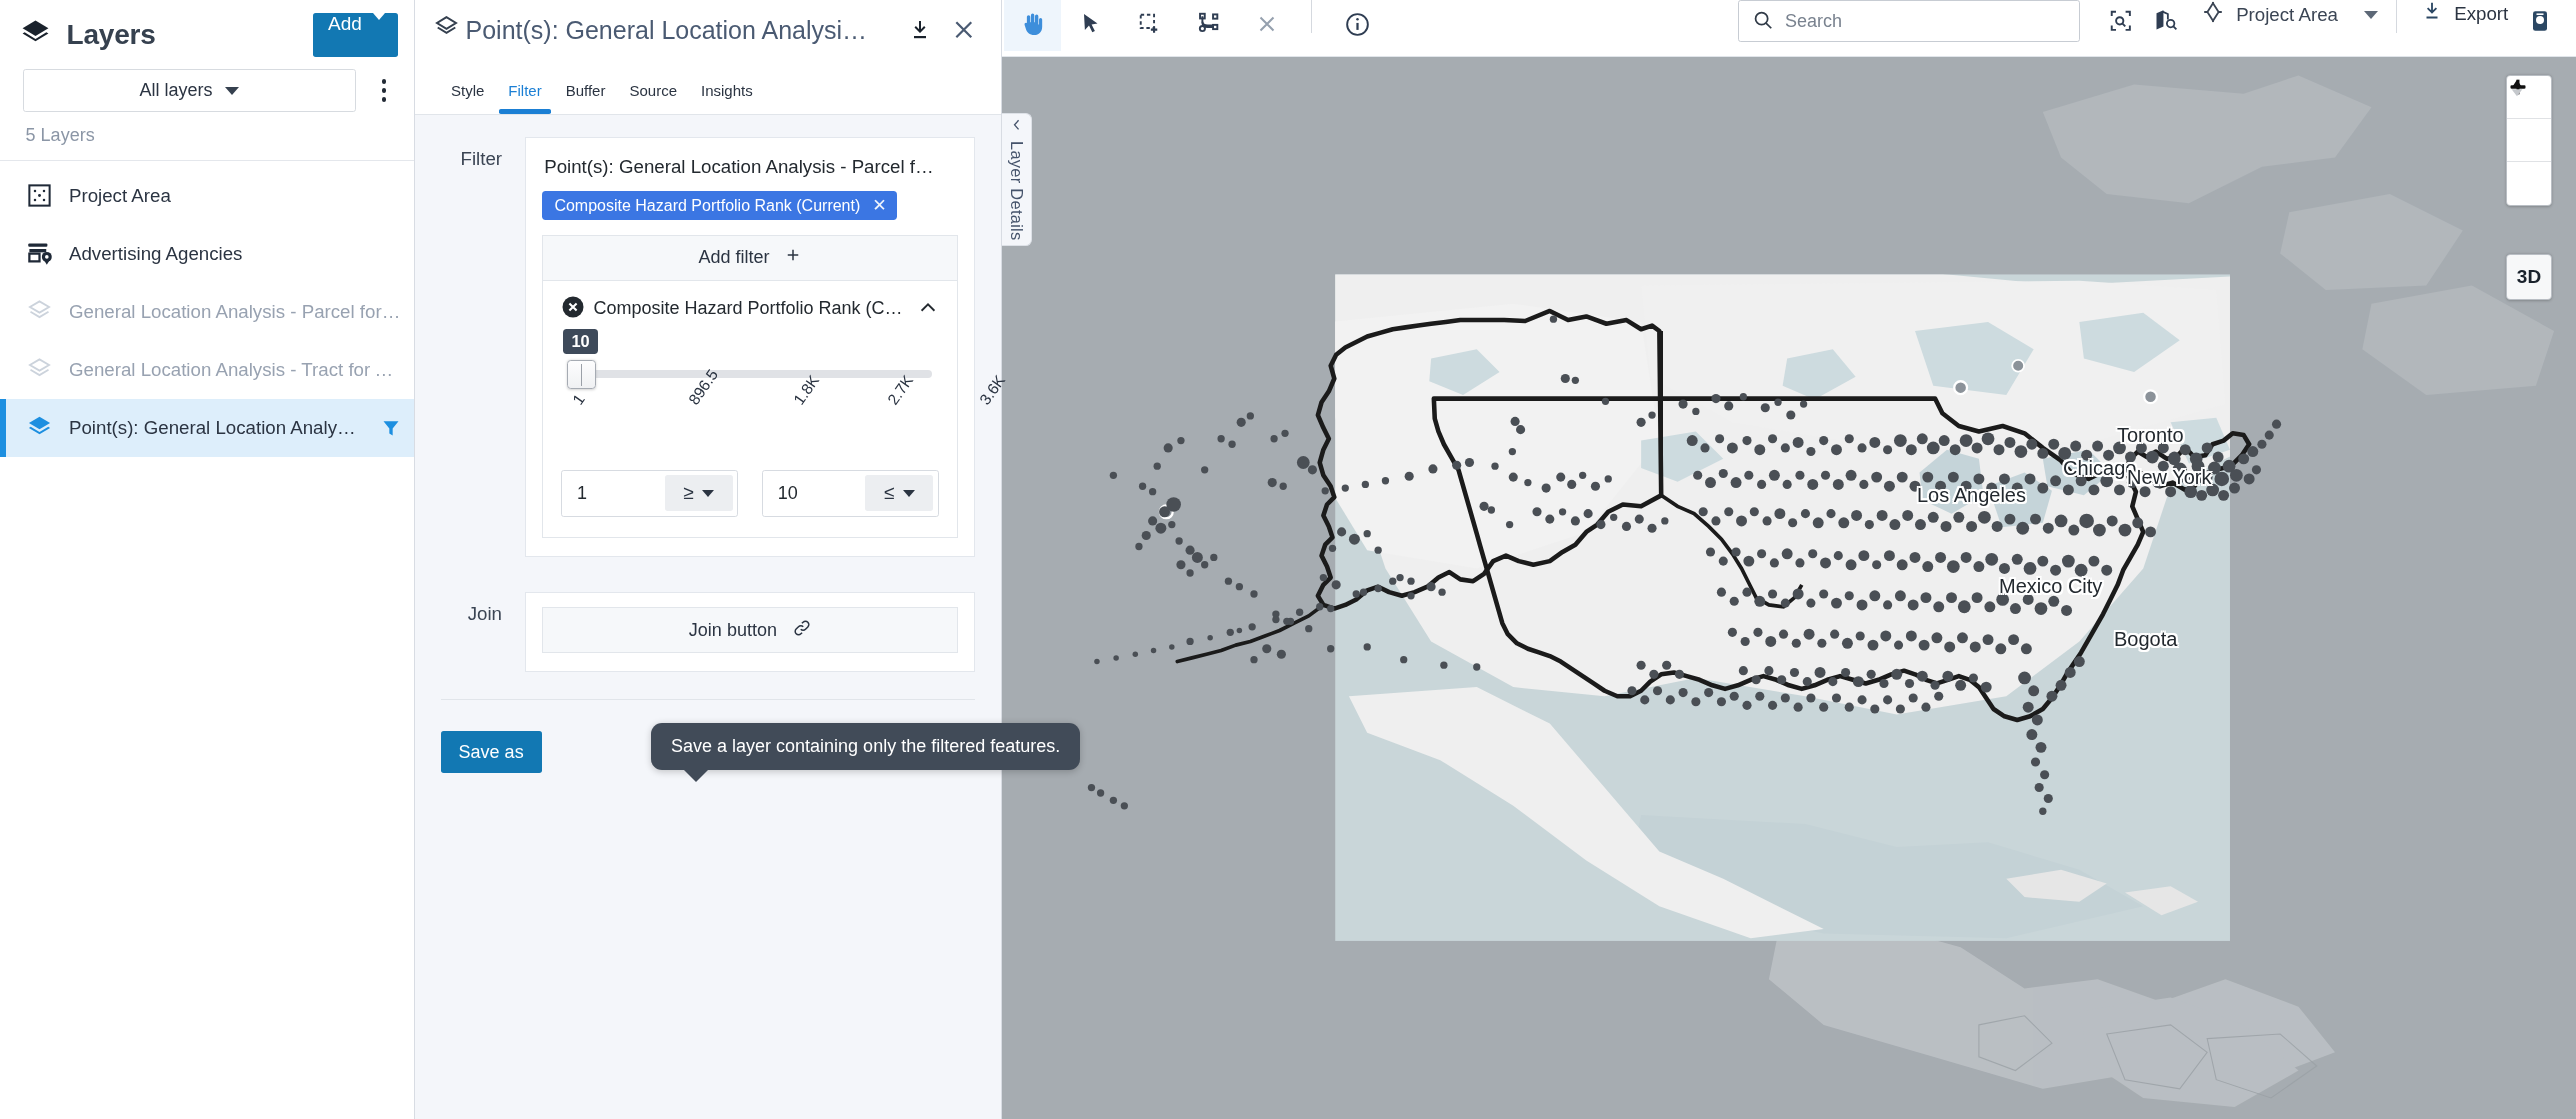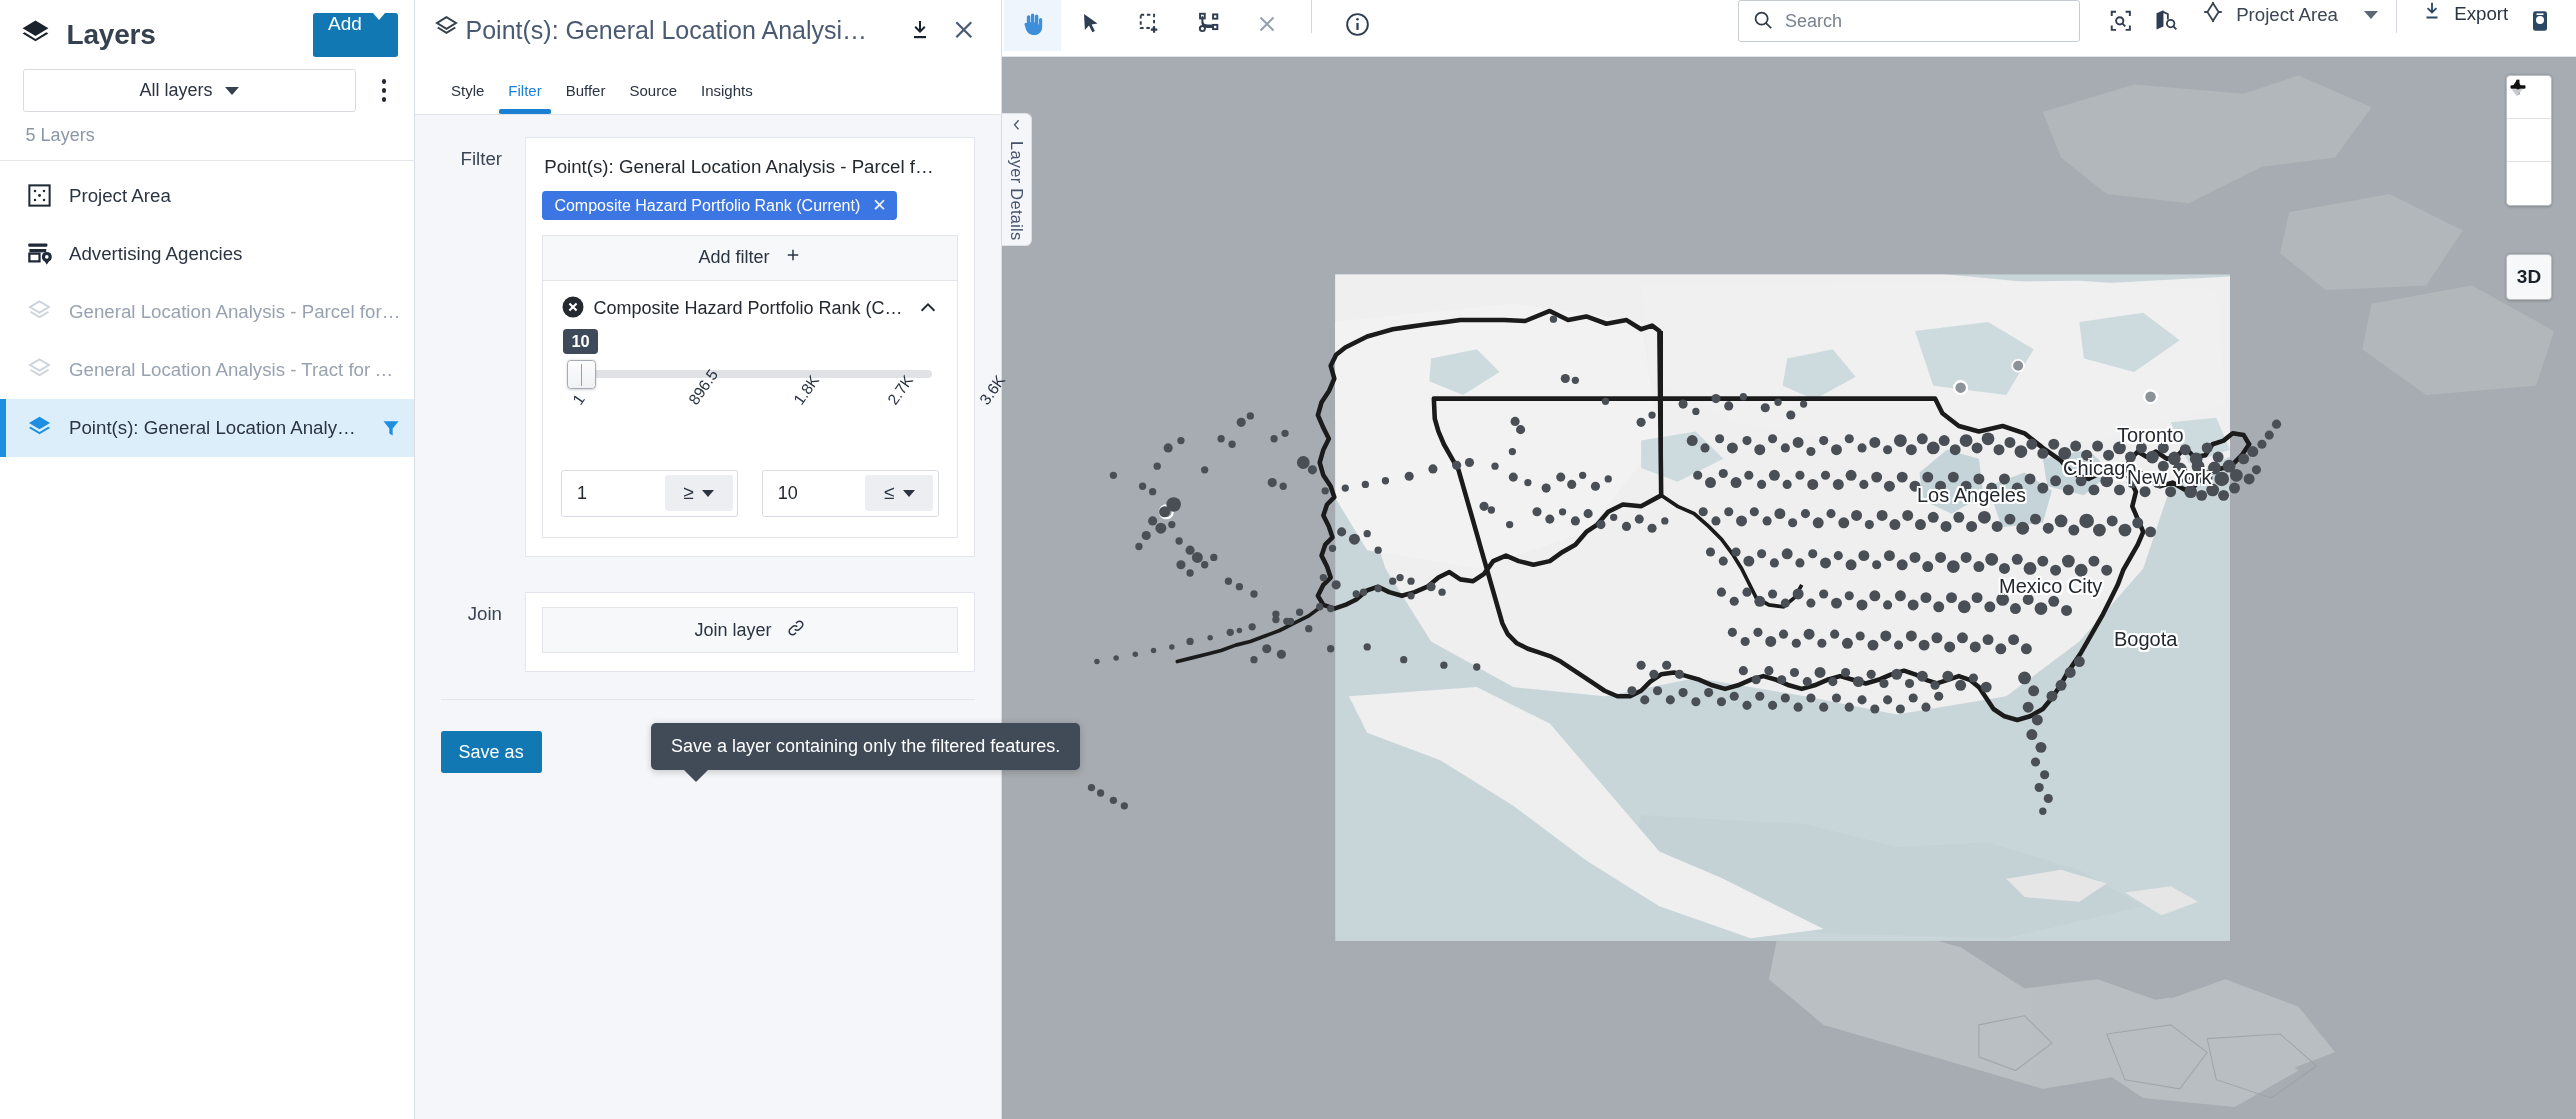--- a/index.html
+++ b/index.html
@@ -230,21 +230,21 @@
   }
   .saveas-btn {
     margin: 31px 0 0 25.6px;
     background: #1278b3; color: #ffffff; border: none; border-radius: 2.7px;
     height: 42px; padding: 0 18px;
     font-size: 18px; font-family: inherit; cursor: pointer;
   }
   .tooltip {
     position: absolute; left: 236px; top: 723px;
     background: #414b58; color: #fff;
-    border-radius: 5px; padding: 12.8px 20px;
+    border-radius: 11px; padding: 12.8px 20px;
     font-size: 18px; white-space: nowrap;
     box-shadow: 0 1.8px 7.3px rgba(0,0,0,.2);
     z-index: 60;
   }
   .tooltip::after {
     content: ""; position: absolute; left: 33px; bottom: -12px;
     border-left: 12px solid transparent; border-right: 12px solid transparent;
     border-top: 12.8px solid #414b58;
   }
 
@@ -541,21 +541,21 @@
             </div>
           </div>
         </div>
       </div>
 
       
       <div class="section" style="margin-top:35px">
         <div class="sec-label">Join</div>
         <div class="sec-box">
           <div class="join-btn">
-            <span>Join layer</span>
+            <span>Join button</span>
             <span>
               <svg width="20" height="20" viewBox="0 0 24 24" fill="none" stroke="#2b3442" stroke-width="1.8">
                 <path d="M10.5 13.5a4 4 0 0 0 5.7 0l2.8-2.8a4 4 0 1 0-5.7-5.7l-1.4 1.4"></path>
                 <path d="M13.5 10.5a4 4 0 0 0-5.7 0L5 13.3a4 4 0 1 0 5.7 5.7l1.4-1.4"></path>
               </svg>
             </span>
           </div>
         </div>
       </div>
 

